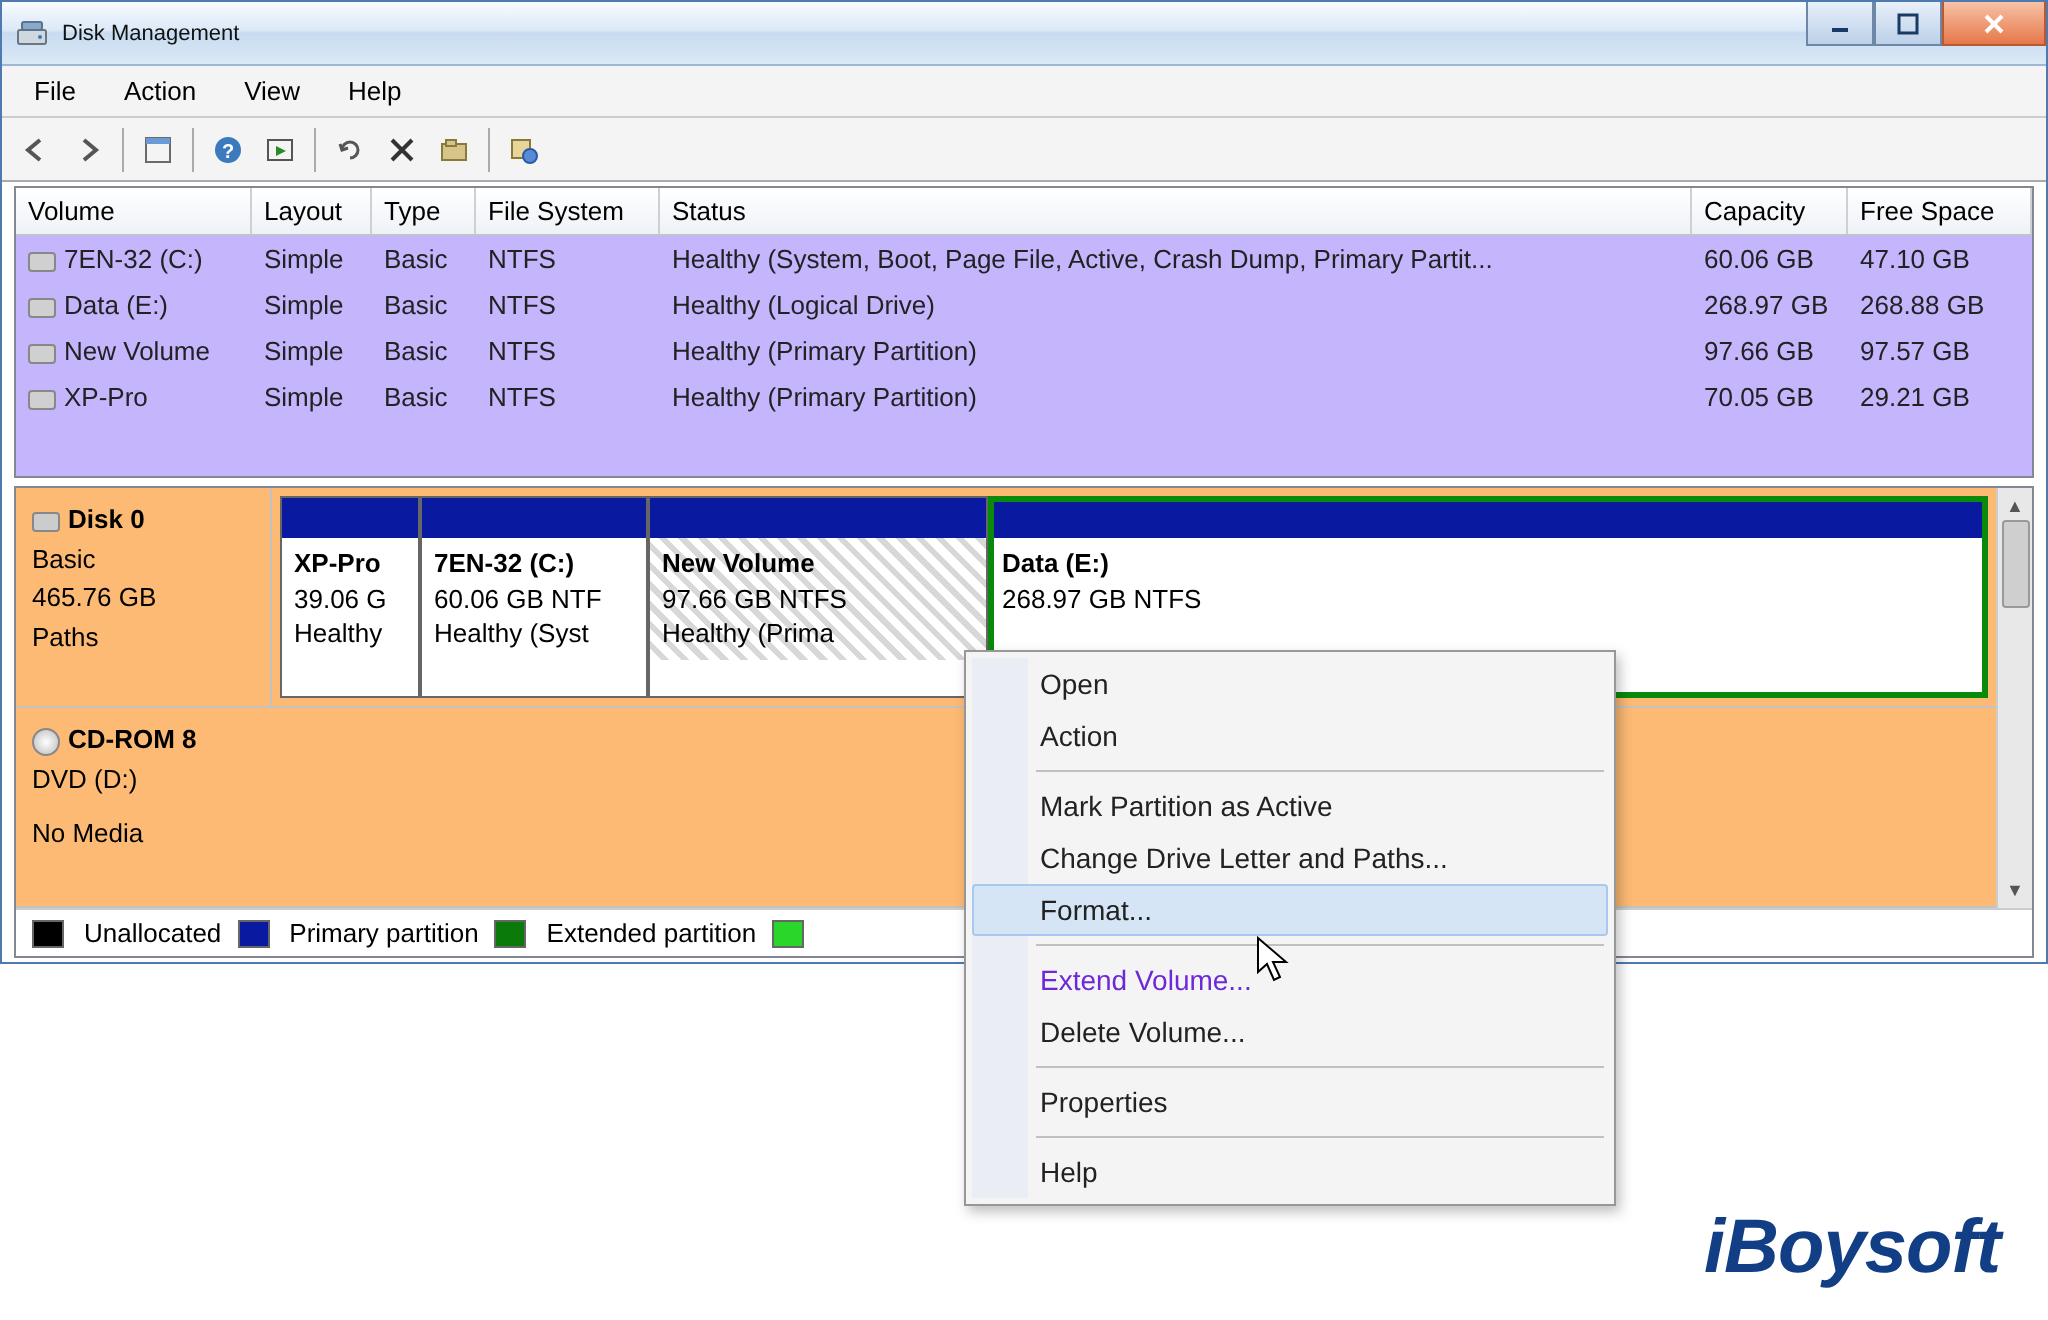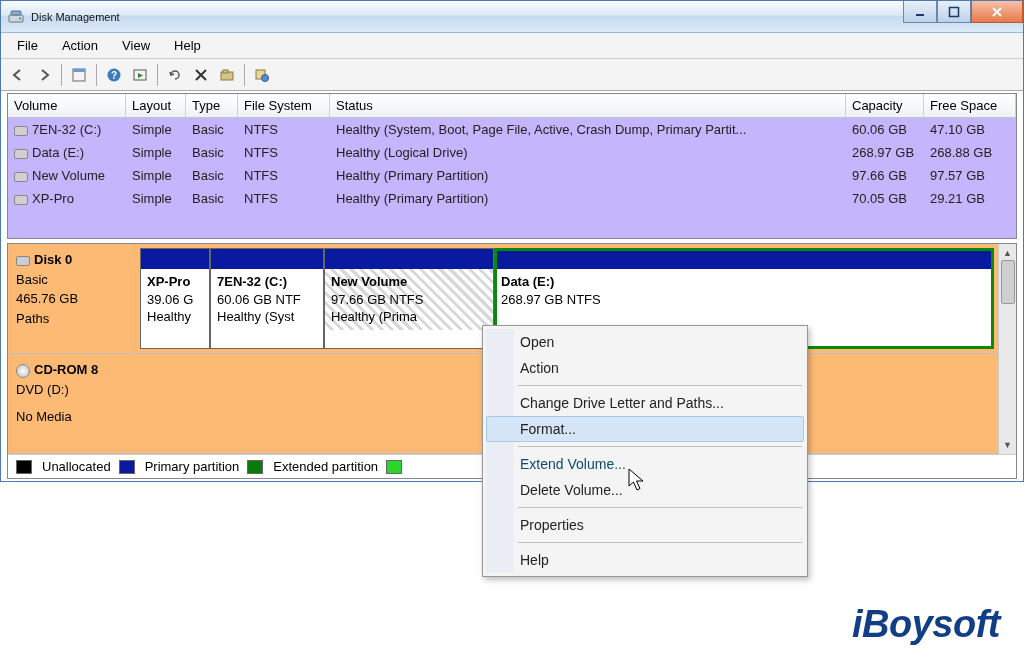--- a/index.html
+++ b/index.html
@@ -62,21 +62,21 @@
 .leg-sw { width:16px; height:14px; display:inline-block; margin-right:2px; border:1px solid #666;}
 
 
 .context-menu {
   position:absolute; left:482px; top:325px; width:326px;
   background:#f4f4f4; border:1px solid #979797; box-shadow:2px 3px 6px rgba(0,0,0,0.25);
   padding:3px; font-size:14px;
 }
 .context-menu .cm-gutter { position:absolute; left:3px; top:3px; bottom:3px; width:28px; background:#eaeef4; }
 .cm-item { position:relative; padding:5px 8px 5px 34px; color:#222; }
-.cm-item.disabled { color:#0c4a6e; }
+.cm-item.disabled { color:#6d28d9; }
 .cm-item.hover { background:#d6e5f5; border:1px solid #a8c9ef; padding:4px 7px 4px 33px; border-radius:2px;}
 .cm-sep { height:1px; background:#c0c0c0; margin:4px 2px 4px 32px; }
 
 
 .cursor { position:absolute; left:628px; top:468px; width:20px; height:26px; pointer-events:none; }
 
 
 .watermark { position:absolute; right:24px; bottom:14px; font-size:38px; font-weight:700; font-style:italic; color:#123e86; letter-spacing:-0.5px;}
 </style>
 </head>
@@ -297,20 +297,21 @@
       <span class="leg-sw" style="background:#2ad62a;"></span>
     </div>
   </div>
 </div>
 
 <div class="context-menu">
   <div class="cm-gutter"></div>
   <div class="cm-item">Open</div>
   <div class="cm-item">Action</div>
   <div class="cm-sep"></div>
+  <div class="cm-item">Mark Partition as Active</div>
   <div class="cm-item">Change Drive Letter and Paths...</div>
   <div class="cm-item hover">Format...</div>
   <div class="cm-sep"></div>
   <div class="cm-item disabled">Extend Volume...</div>
   <div class="cm-item">Delete Volume...</div>
   <div class="cm-sep"></div>
   <div class="cm-item">Properties</div>
   <div class="cm-sep"></div>
   <div class="cm-item">Help</div>
 </div>

